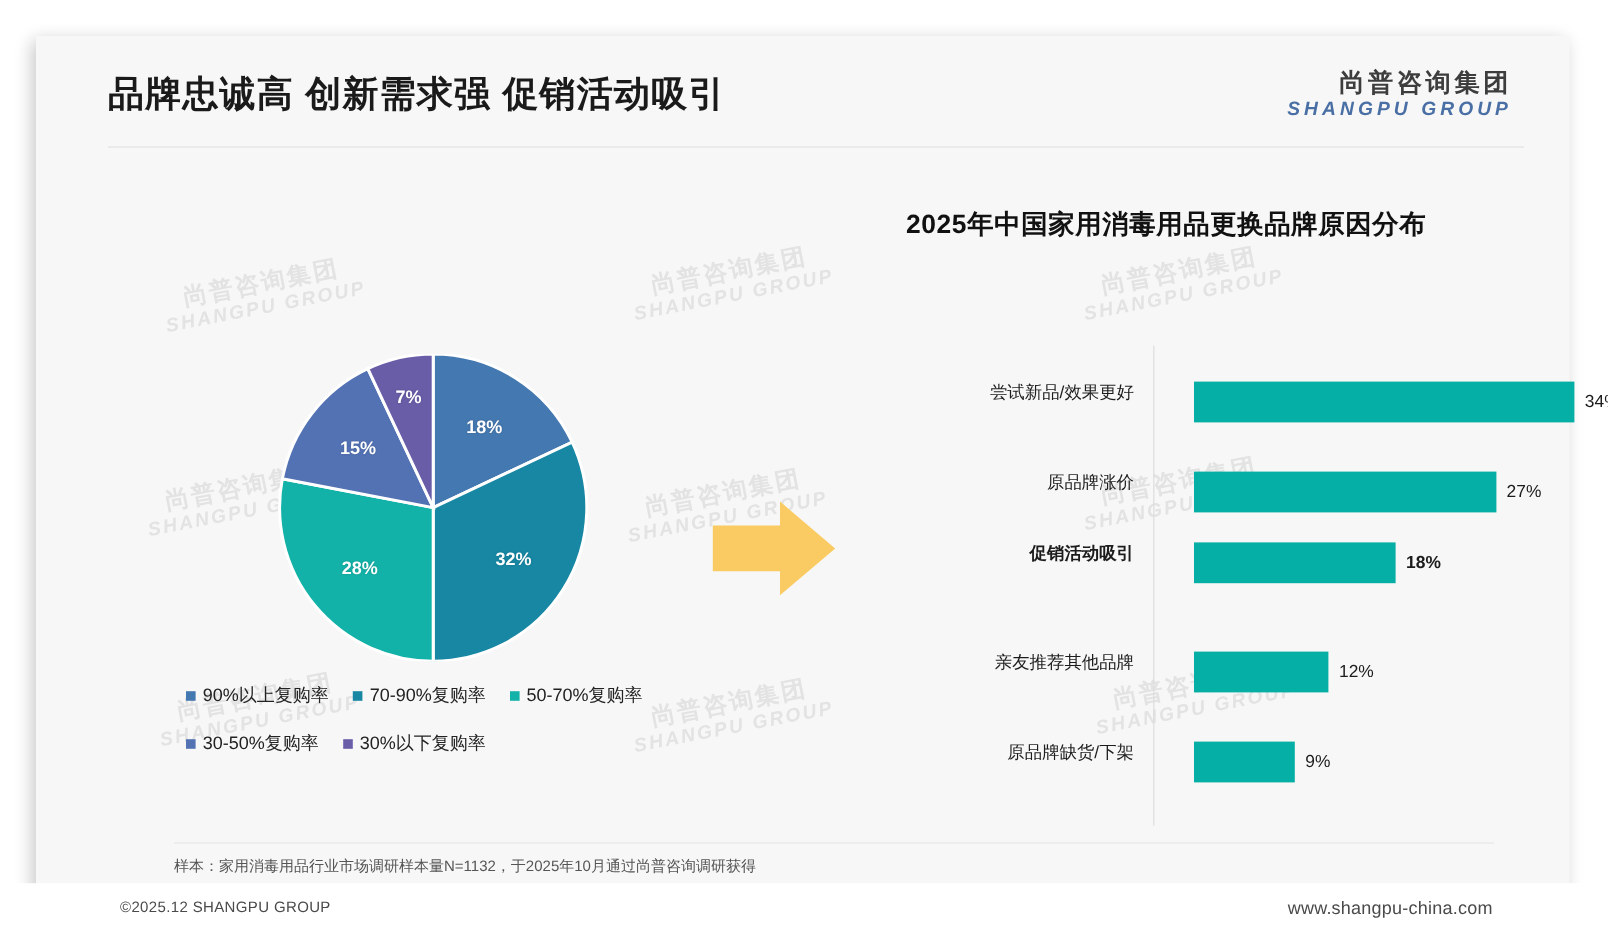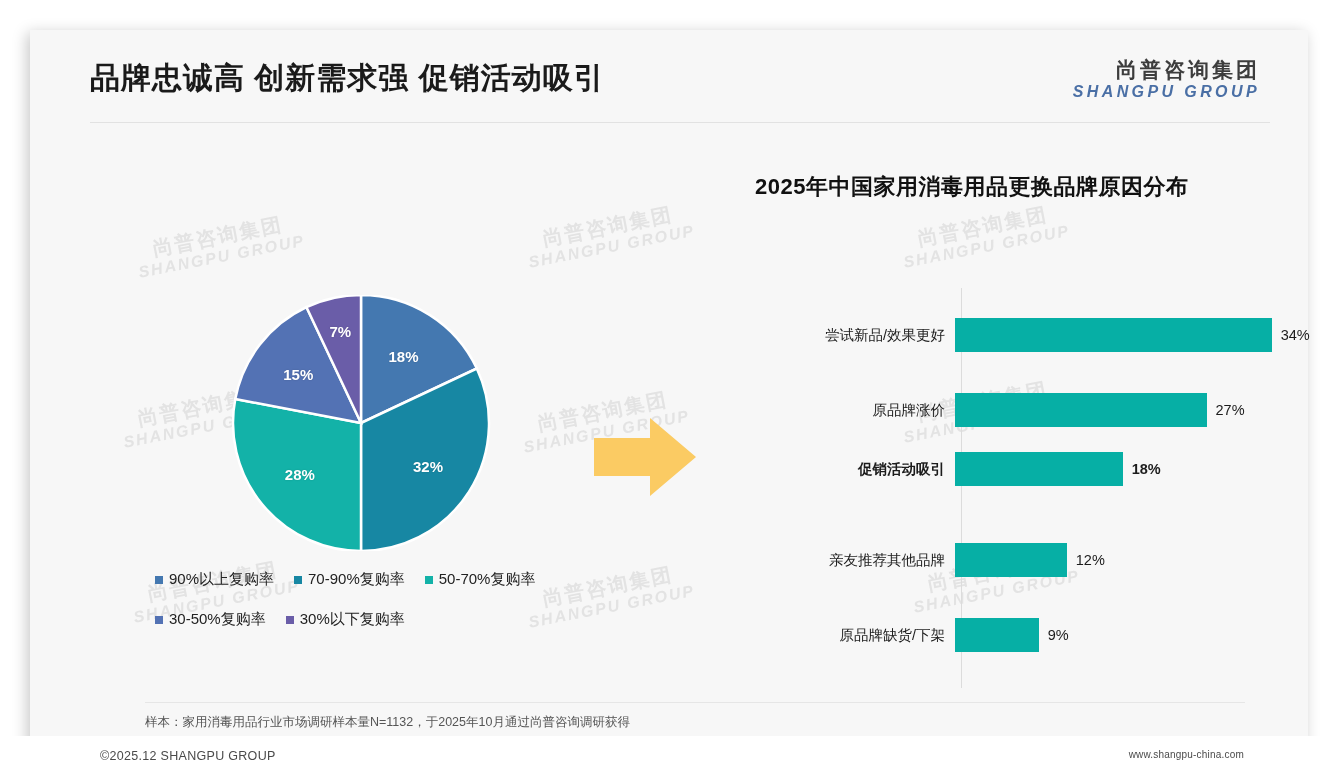--- a/index.html
+++ b/index.html
@@ -89,21 +89,21 @@
 
   
   .arrow-wrap { position: absolute; left: 560px; top: 382px; width: 110px; height: 90px; }
 
   
   .bar-chart { position: absolute; left: 725px; top: 258px; width: 560px; height: 400px; }
   .bar-axis {
     position: absolute; left: 206px; top: 0; width: 1px; height: 400px;
     background: #dcdcdc;
   }
-  .bar-row { position: absolute; left: 0; width: 100%; height: 34px; display: flex; align-items: center; }
+  .bar-row { position: absolute; left: 0; width: 100%; height: 34px; display: flex; align-items: flex-start; gap: 40px; }
   .bar-cat {
     width: 200px; text-align: right; padding-right: 10px;
     font-size: 14.5px; color: #1c1c1c; white-space: nowrap;
   }
   .bar-track { position: relative; flex: 1; height: 34px; }
   .bar-fill { position: absolute; left: 0; top: 0; height: 34px; background: #06afa5; }
   .bar-value {
     position: absolute; top: 50%; transform: translateY(-50%);
     font-size: 14.5px; color: #1c1c1c; white-space: nowrap;
   }
@@ -122,21 +122,21 @@
     position: absolute; left: 0; bottom: 0; width: 1340px; height: 44px;
     background: #ffffff;
     text-align: center;
   }
   .copyright {
     position: absolute; left: 100px; top: 13px;
     font-size: 12.5px; color: #4a4a4a; letter-spacing: 0.3px;
   }
   .website {
     position: absolute; right: 96px; top: 13px;
-    font-size: 10px; color: #4a4a4a; letter-spacing: 0.2px;
+    font-size: 15px; color: #4a4a4a; letter-spacing: 0.2px;
   }
 </style>
 </head>
 <body>
 
 <div id="stage">
   <div class="page-card">
 
     <div class="wm-layer">
       <div class="wm" style="left:105px; top:195px;">

